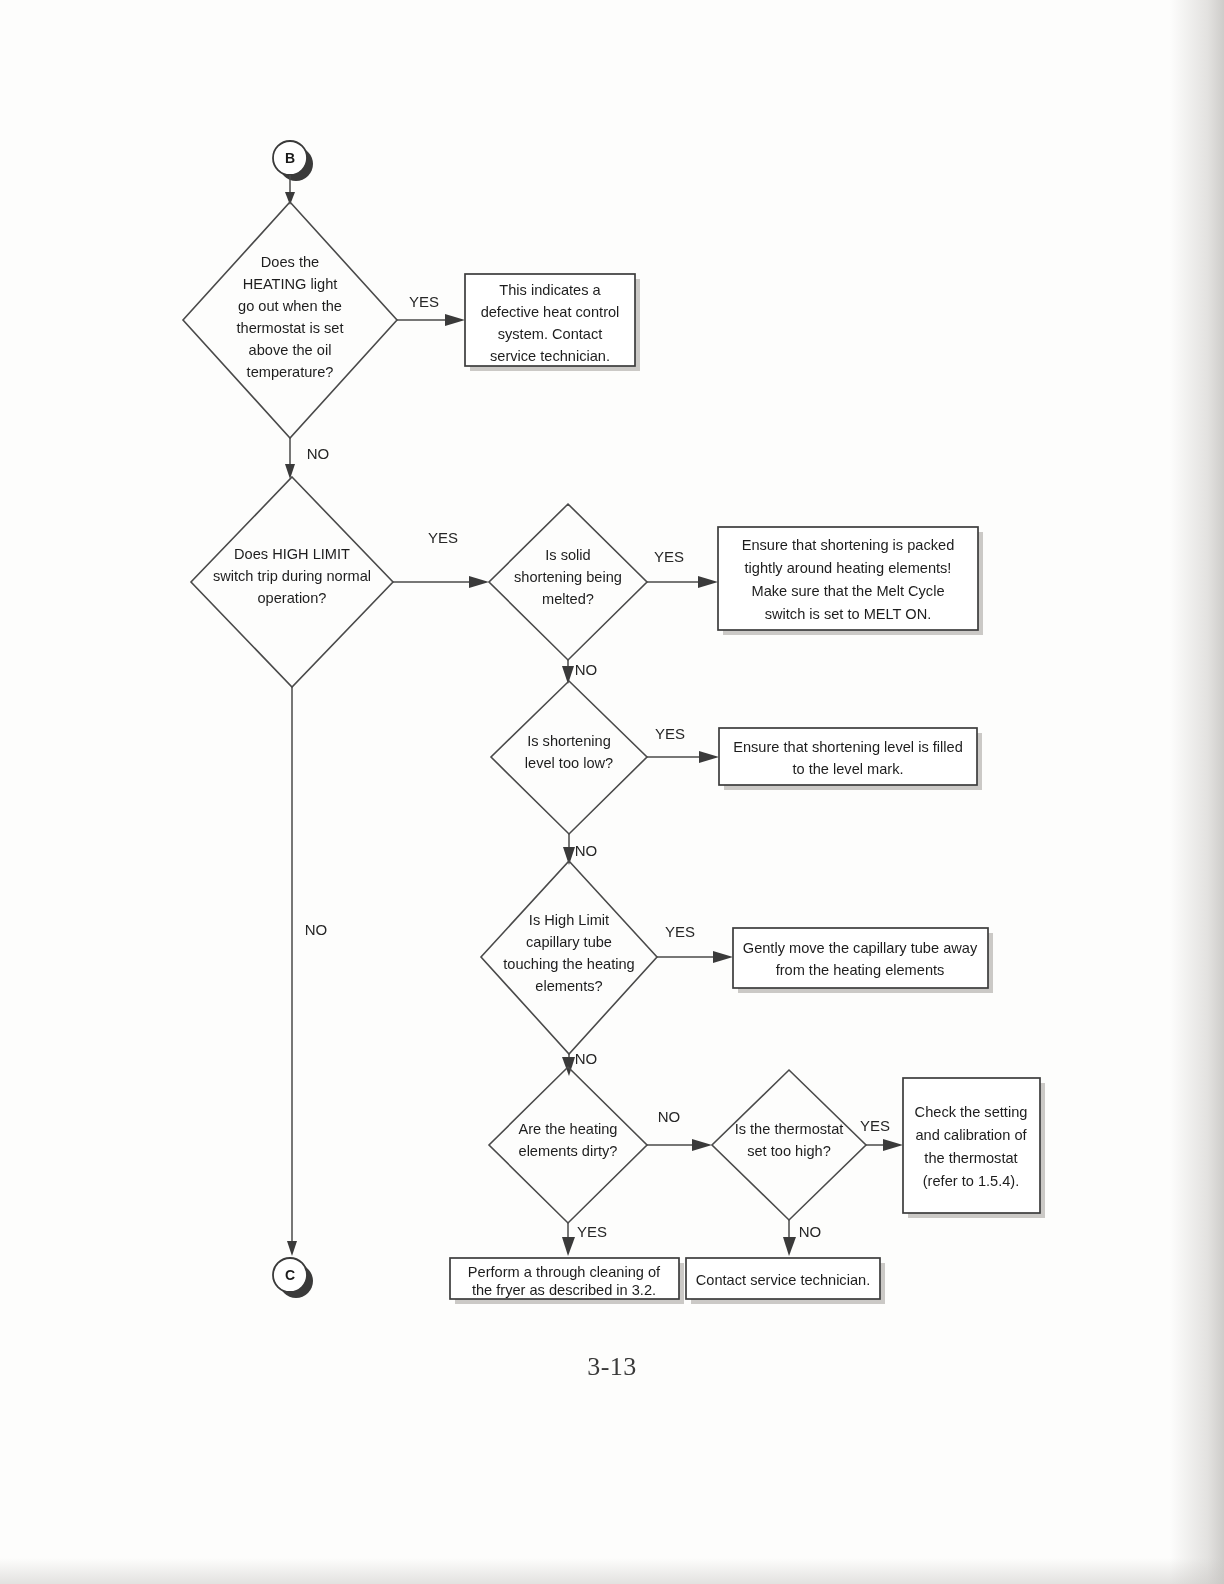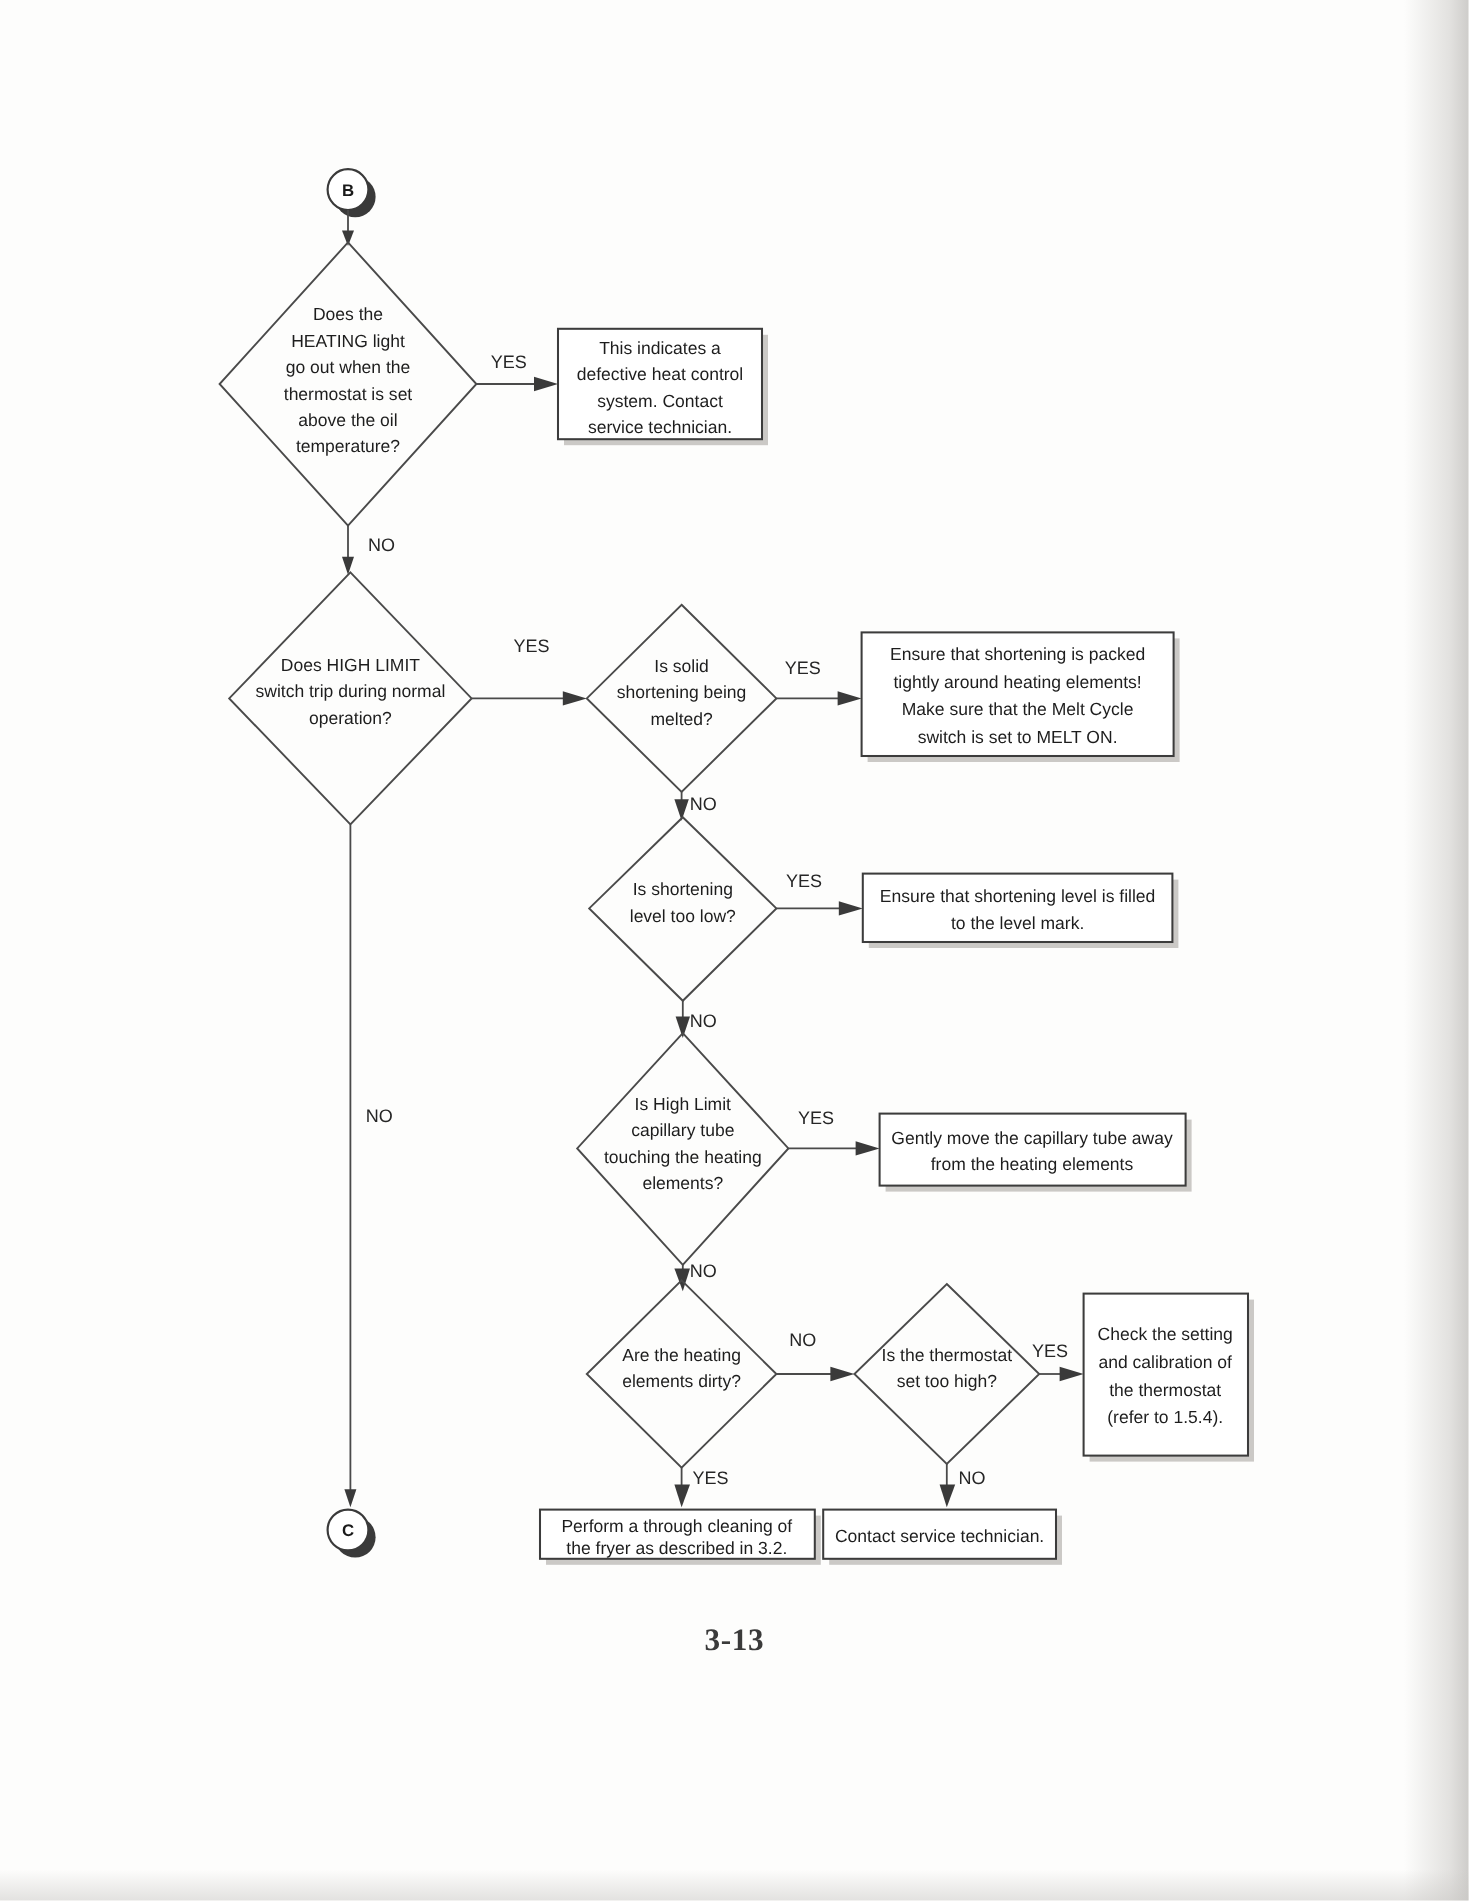--- a/index.html
+++ b/index.html
@@ -99,21 +99,20 @@
   .page-number {
     position: absolute;
     left: 0;
     top: 1352px;
     width: 1224px;
     text-align: center;
     font-family: "Liberation Serif", serif;
     font-size: 26px;
     color: #3a3a3a;
     letter-spacing: 0.5px;
-    font-weight: bold;
   }
 </style>
 </head>
 <body>
 
 <div id="page">
 
   <svg id="flow" width="1224" height="1400" viewBox="0 0 1224 1400">
 
     <g>

